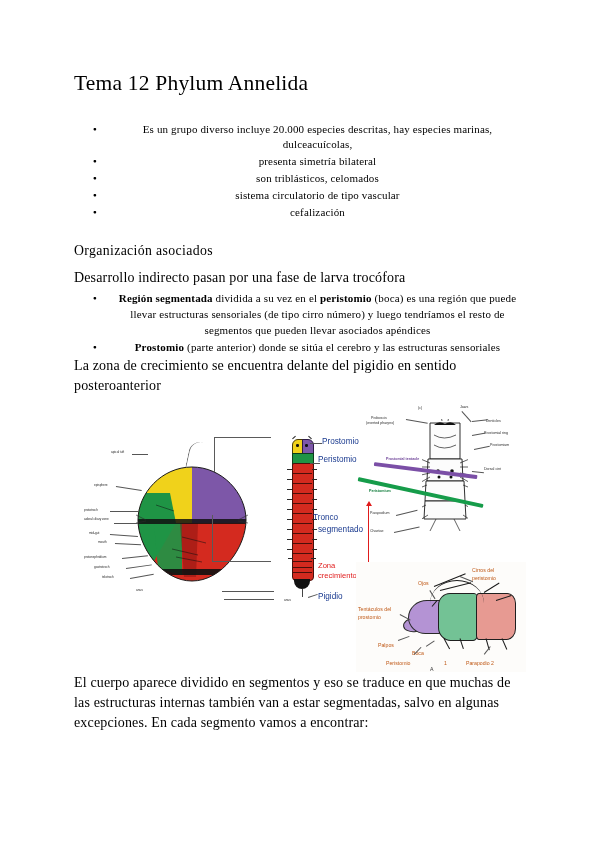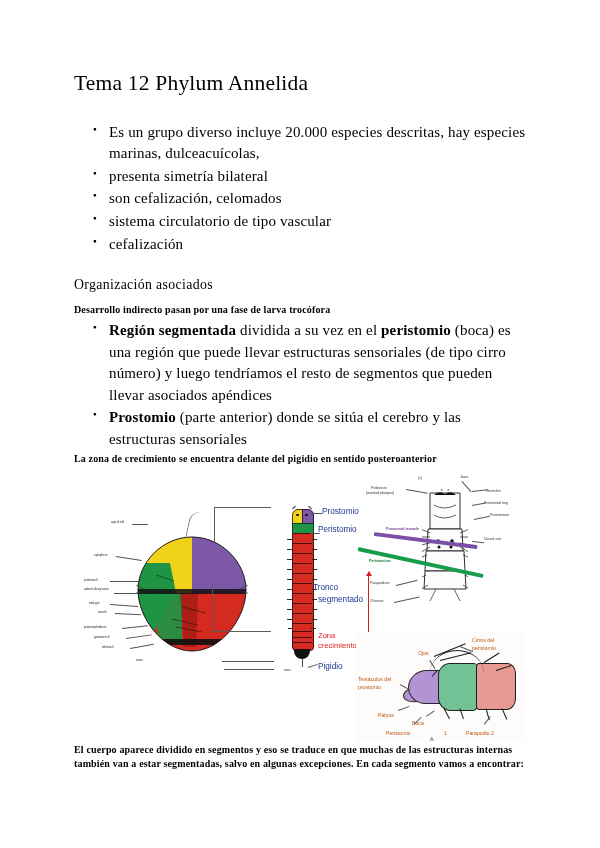--- a/index.html
+++ b/index.html
@@ -39,38 +39,38 @@
   }
   h2.sec-head {
     font-family: "Liberation Serif", "DejaVu Serif", serif;
     font-size: 13.8px;
     font-weight: normal;
     letter-spacing: 0.35px;
     margin: 0 0 9px 0;
     line-height: 1.2;
   }
   p.body-text {
-    font-size: 10px;
+    font-size: 14px;
     line-height: 1.42;
     margin: 0 0 3px 0;
     letter-spacing: 0.15px;
-    font-weight: bold;
   }
   ul.bullets {
     list-style: none;
     margin: 0 0 0 0;
     padding: 0;
   }
   ul.bullets li {
-    font-size: 15px;
+    font-size: 11px;
     line-height: 1.44;
     position: relative;
     padding-left: 35px;
     margin: 0 0 1px 0;
     letter-spacing: 0.15px;
+    text-align: center;
   }
   ul.bullets li:before {
     content: "\25CF";
     position: absolute;
     left: 19px;
     top: 0;
     font-size: 6.2px;
     line-height: 2.25;
   }
   .b { font-weight: bold; }
@@ -320,21 +320,21 @@
 
 <div class="page">
   <div class="content">
 
     <h1 class="doc-title">Tema 12 Phylum Annelida</h1>
 
 
     <ul class="bullets">
       <li>Es un grupo diverso incluye 20.000 especies descritas, hay especies marinas, dulceacuícolas,</li>
       <li>presenta simetría bilateral</li>
-      <li>son cefalización, celomados</li>
+      <li>son triblásticos, celomados</li>
       <li>sistema circulatorio de tipo vascular</li>
       <li>cefalización</li>
     </ul>
 
     <div class="gap-a"></div>
 
     <h2 class="sec-head">Organización asociados</h2>
 
     <p class="body-text">Desarrollo indirecto pasan por una fase de larva trocófora</p>
 

